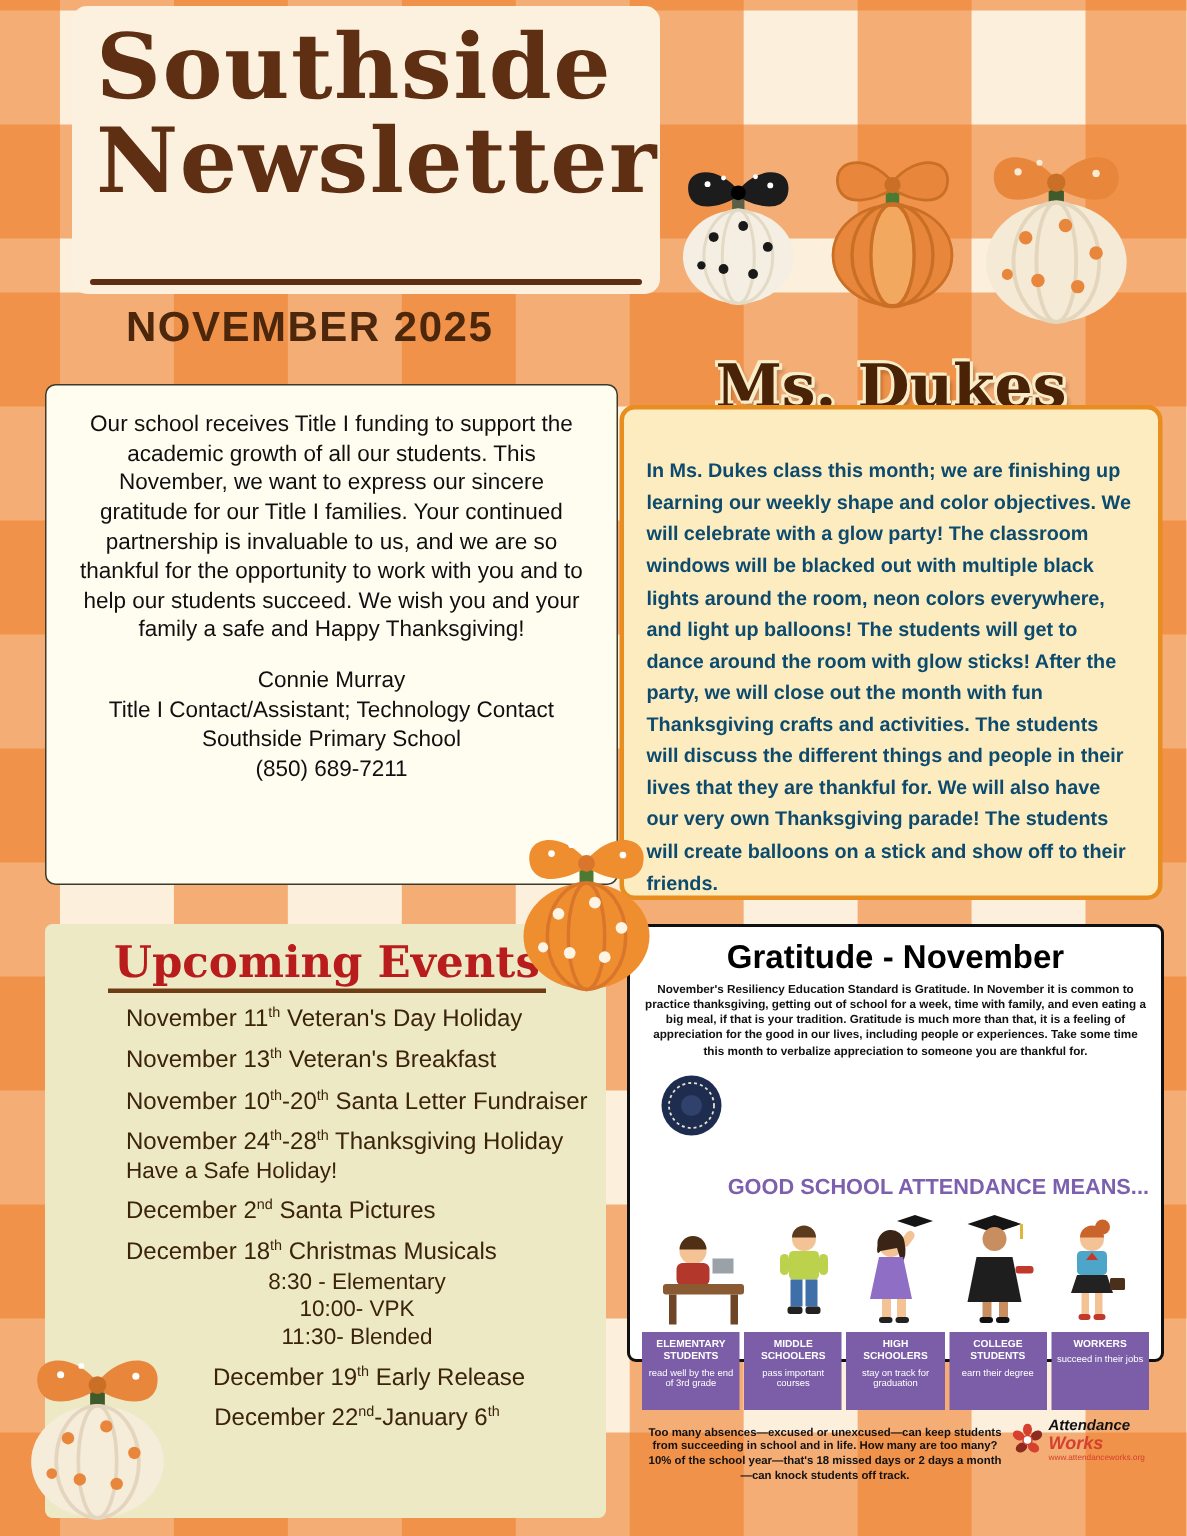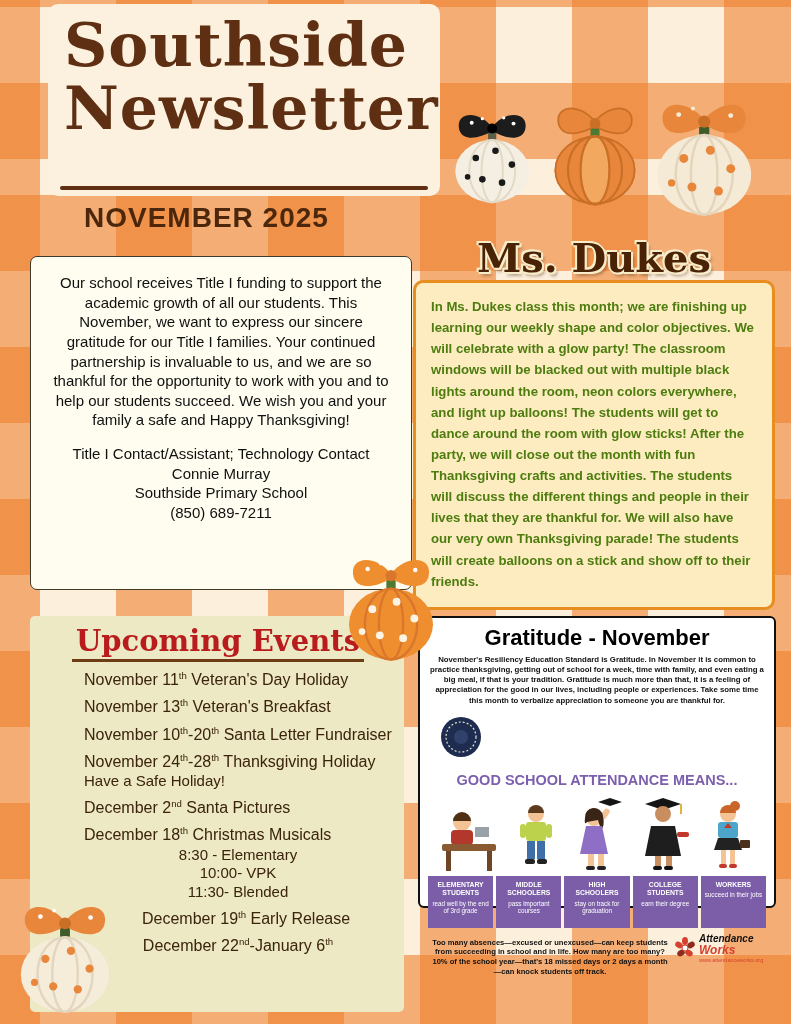--- a/index.html
+++ b/index.html
@@ -29,23 +29,23 @@
   .titlei{ position:absolute; left:30px; top:256px; width:382px; height:334px;
     background:#FFFDF0; border:1.5px solid #3E3A2A; border-radius:7px;
     padding:16px 18px; text-align:center; font-size:15px; line-height:1.31; color:#101010; }
   .titlei .contact{ margin-top:14px; }
 
   
   .dukes-title{ position:absolute; left:413px; top:234px; width:362px; text-align:center;
     font-family:"DejaVu Serif", serif; font-weight:bold; font-size:40px; color:#4A2205;
     text-shadow:-2px 0 #F8ECC9, 2px 0 #F8ECC9, 0 -2px #F8ECC9, 0 2px #F8ECC9,
       2px 2px #F8ECC9, -2px -2px #F8ECC9, 3px 4px 3px rgba(60,30,0,0.35); }
-  .dukes-card{ position:absolute; left:413px; top:280px; width:362px; height:330px;
+  .dukes-card{ position:absolute; left:413px; top:270px; width:362px; height:330px;
     background:#FCECC0; border:3px solid #E88D20; border-radius:10px;
-    padding:13px 15px; font-weight:bold; font-size:13.2px; line-height:1.6; color:#4d7c0f; }
+    padding:30px 15px; font-weight:bold; font-size:13.2px; line-height:1.6; color:#0c4a6e; }
 
   
   .events-card{ position:absolute; left:30px; top:616px; width:374px; height:396px;
     background:#ECE9C4; border-radius:5px; padding:8px 12px 10px 14px; z-index:1; }
   .events-title-wrap{ text-align:center; margin-bottom:8px; }
   .events-title{ display:inline-block; font-family:"DejaVu Serif", serif; font-weight:bold;
     font-size:29px; color:#b91c1c; border-bottom:3px solid #6F3D15; padding:0 4px 1px; }
   .event{ font-size:16px; color:#3B230C; margin-bottom:7px; line-height:1.25;margin-left:40px; }
   .event.indent{ padding-left:58px; }
   .event.center{ text-align:center; }
@@ -56,21 +56,21 @@
   .gratitude-card{ position:absolute; left:418px; top:616px; width:358px; height:292px;
     background:#ffffff; border:2.5px solid #101010; border-radius:6px;
     padding:7px 8px 6px; z-index:1; }
   .grat-title{ text-align:center; font-weight:bold; font-size:22px; color:#000; margin-bottom:4px; }
   .grat-intro{ font-size:7.8px; line-height:1.3; text-align:center; color:#111; font-weight:600; }
   .slogan-row{ position:relative; height:58px; margin-top:6px; }
   .seal{ position:absolute; left:12px; top:4px; }
   .slogan{ margin-left:72px; text-align:center; }
   .slogan-1{ font-weight:800; font-size:18px; color:#2B5CA8; letter-spacing:0.5px; }
   .slogan-2{ font-weight:800; font-size:18px; color:#2B5CA8; letter-spacing:0.5px; padding-left:34px; }
-  .grat-subhead{ text-align:center; font-weight:bold; font-size:14.5px; color:#7C5FAD; margin-top:2px; }
+  .grat-subhead{ text-align:right; font-weight:bold; font-size:14.5px; color:#7C5FAD; margin-top:14px; }
   .figures-row{ display:flex; justify-content:space-around; align-items:flex-end;
     height:82px; margin-top:4px; padding:0 4px; }
   .cats-row{ display:flex; gap:3px; margin-top:2px; }
   .cat{ flex:1; background:#7B5EA7; color:#fff; text-align:center; padding:5px 2px; min-height:52px; }
   .cat-title{ font-size:6.8px; font-weight:bold; line-height:1.25; margin-bottom:2px; }
   .cat-desc{ font-size:6.3px; line-height:1.25; }
   .grat-bottom{ display:flex; margin-top:6px; align-items:flex-start; }
   .grat-footnote{ flex:1; font-size:7.6px; font-weight:bold; line-height:1.3; text-align:center;
     color:#111; padding:4px 4px 0 2px; }
   .aw-logo{ width:92px; display:flex; align-items:center; gap:3px; flex-direction:row; }
@@ -143,22 +143,22 @@
         <circle cx="86" cy="82" r="4.4" fill="#E8873B"></circle>
         <circle cx="48" cy="100" r="4.4" fill="#E8873B"></circle>
         <circle cx="74" cy="104" r="4.4" fill="#E8873B"></circle>
         <circle cx="28" cy="96" r="3.6" fill="#E8873B"></circle>
     </g>
   </svg>
 
   <div class="titlei">
     <div>Our school receives Title I funding to support the academic growth of all our students. This November, we want to express our sincere gratitude for our Title I families. Your continued partnership is invaluable to us, and we are so thankful for the opportunity to work with you and to help our students succeed. We wish you and your family a safe and Happy Thanksgiving!</div>
     <div class="contact">
+      <div>Connie Murray</div>
       <div>Title I Contact/Assistant; Technology Contact</div>
-      <div>Connie Murray</div>
       <div>Southside Primary School</div>
       <div>(850) 689-7211</div>
     </div>
   </div>
 
   <div class="dukes-title">Ms. Dukes Class</div>
   <div class="dukes-card">
     <div>In Ms. Dukes class this month; we are finishing up learning our weekly shape and color objectives. We will celebrate with a glow party! The classroom windows will be blacked out with multiple black lights around the room, neon colors everywhere, and light up balloons! The students will get to dance around the room with glow sticks! After the party, we will close out the month with fun Thanksgiving crafts and activities. The students will discuss the different things and people in their lives that they are thankful for. We will also have our very own Thanksgiving parade! The students will create balloons on a stick and show off to their friends.</div>
   </div>
 

